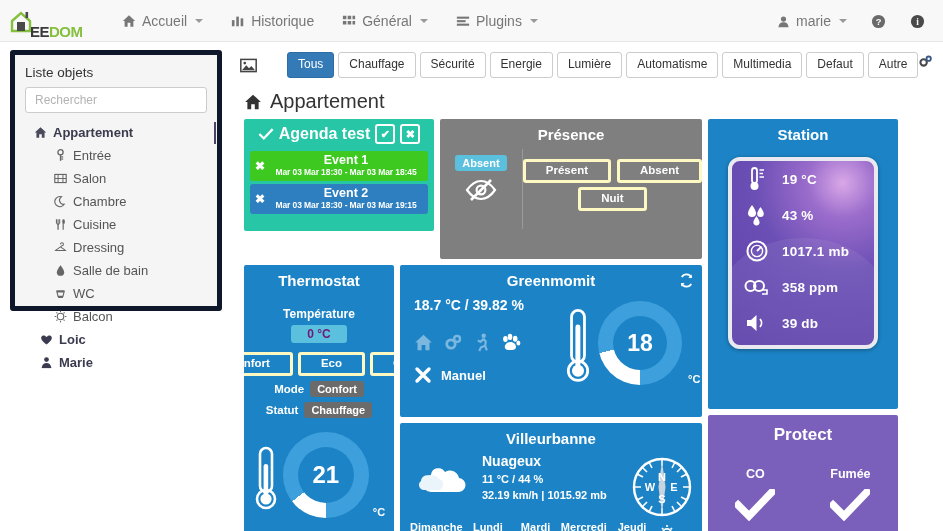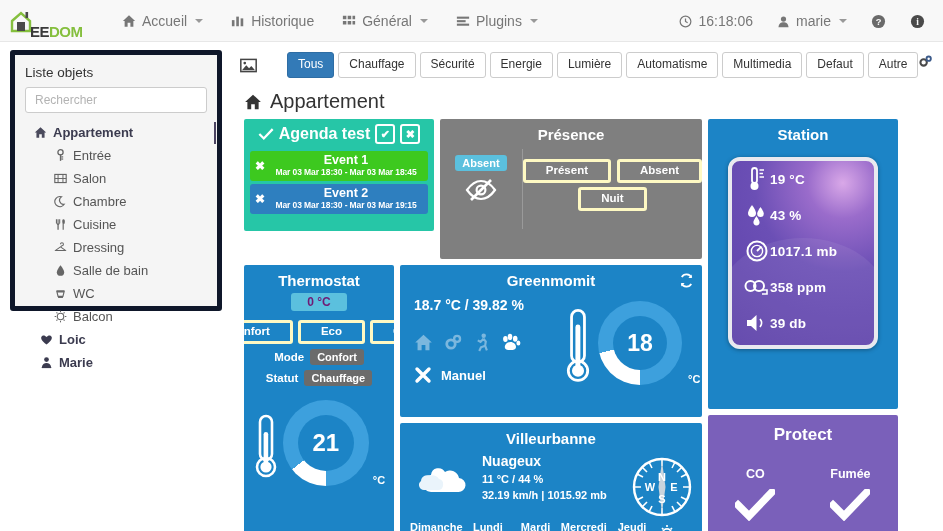--- a/index.html
+++ b/index.html
@@ -164,21 +164,21 @@
     border-radius: 12px; border: 4px solid #e9e9ef;
     background: radial-gradient(circle at 78% 12%, #d9a8e8 0%, #9a6ccb 18%, #6b4fb5 45%, #5b3fa8 100%);
     position: relative; overflow:hidden;
     box-shadow: 0 1px 4px rgba(0,0,0,0.35);
   }
   .station-panel::after {
     content:""; position:absolute; left:-10%; top:42%; width:120%; height:70%;
     background: rgba(255,255,255,0.07); border-radius: 50% 50% 0 0;
   }
   .st-row {
-    display:flex; align-items:center; gap:0; padding: 2px 0 2px 12px;
+    display:flex; align-items:center; gap:12px; padding: 2px 0 2px 12px;
     height: 36px; position:relative; z-index:2;
   }
   .st-ico { width:26px; display:flex; justify-content:center; color:#fff; }
   .st-val { font-size: 13.5px; font-weight: bold; color:#fff; letter-spacing:0.2px; }
 
   
   #thermostat { left: 4px; top: 146px; width: 150px; height: 274px; background: #1c84c6; }
   .th-label { text-align:center; font-size: 12px; font-weight:bold; margin-top: 18px; }
   .th-temp {
     display:block; margin: 4px auto 0 auto; width: 56px; text-align:center;
@@ -292,29 +292,20 @@
             <rect x="1" y="7" width="10" height="2.4" fill="#777"></rect>
             <rect x="1" y="11" width="14" height="2.4" fill="#777"></rect>
           </svg>
       </span>
       <span>Plugins</span>
       <span class="caret"></span>
     </div>
   </div>
 
   <div class="nav-right">
-    <div class="nav-item">
-      <span class="nav-icon">
-        <svg width="13" height="13" viewBox="0 0 16 16">
-            <circle cx="8" cy="8" r="6.6" fill="none" stroke="#777" stroke-width="1.5"></circle>
-            <path d="M8 4.3 L8 8 L10.6 9.6" fill="none" stroke="#777" stroke-width="1.5"></path>
-          </svg>
-      </span>
-      <span>16:18:06</span>
-    </div>
     <div class="nav-item">
       <span class="nav-icon">
         <svg width="13" height="13" viewBox="0 0 16 16">
             <circle cx="8" cy="5" r="3.2" fill="#777"></circle>
             <path d="M1.8 15 C2.2 10.6 5 9 8 9 C11 9 13.8 10.6 14.2 15 Z" fill="#777"></path>
           </svg>
       </span>
       <span>marie</span>
       <span class="caret"></span>
     </div>
@@ -608,20 +599,21 @@
                   <path d="M15 7 A6 6 0 0 1 15 15" fill="none" stroke="#fff" stroke-width="1.8"></path>
                 </svg>
             </span>
             <span class="st-val">39 db</span>
           </div>
         </div>
       </div>
 
       <div class="card" id="thermostat">
         <div class="card-title">Thermostat</div>
+        <div class="th-label">Température</div>
         <span class="th-temp">0 °C</span>
         <div class="th-btns">
           <button class="obtn">Confort</button>
           <button class="obtn">Eco</button>
           <button class="obtn">Off</button>
         </div>
         <div class="th-kv">
           <span>Mode</span>
           <span class="badge-gray">Confort</span>
         </div>

